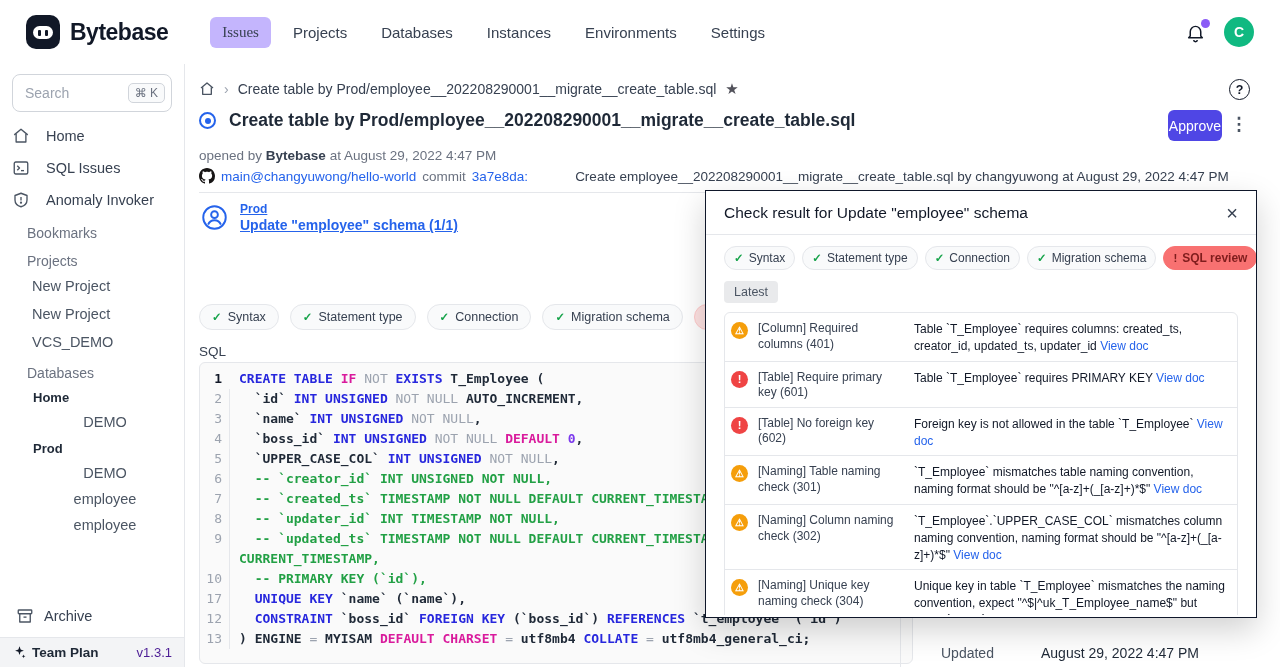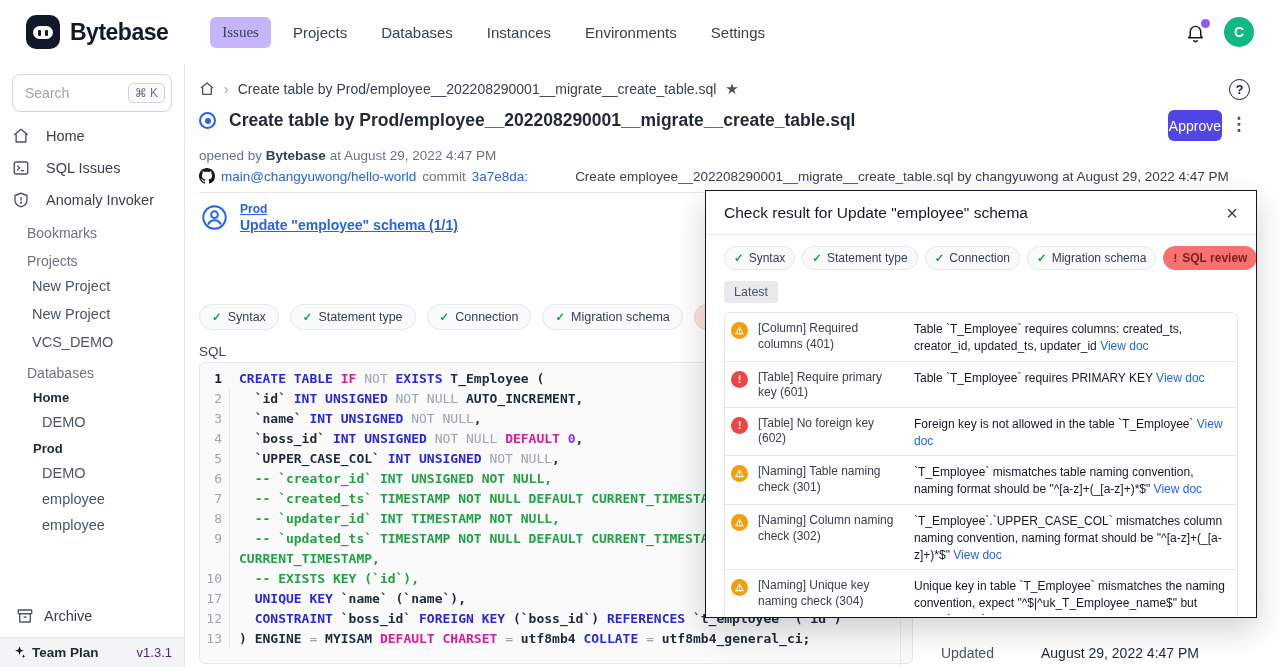--- a/index.html
+++ b/index.html
@@ -29,21 +29,21 @@
   
   .sidebar { position:absolute; top:64px; left:0; width:185px; bottom:0; border-right:1px solid #e5e7eb; background:#fff; }
   .search-box { margin:10px 12px 8px; height:38px; border:1px solid #d1d5db; border-radius:8px; display:flex; align-items:center; justify-content:space-between; padding:0 6px 0 10px; }
   .search-input { border:none; outline:none; width:86px; font-size:14px; color:#374151; background:transparent; font-family:"Liberation Sans",sans-serif; }
   .search-input::placeholder { color:#9ca3af; }
   .kbd { border:1px solid #d1d5db; background:#f9fafb; border-radius:5px; font-size:12px; color:#6b7280; padding:2px 6px; white-space:nowrap; }
   .snav-item { display:flex; align-items:center; gap:16px; padding:7px 12px; color:#374151; font-size:14.5px; cursor:pointer; }
   .side-section { padding:9px 16px 3px 27px; color:#6b7280; font-size:14px; }
   .proj-item { padding:6px 16px 6px 32px; color:#4b5563; font-size:14.5px; cursor:pointer; }
   .env-item { padding:6px 16px 4px 33px; color:#1f2937; font-size:13px; font-weight:700; }
-  .db-item { padding:5px 16px 5px 42px; color:#4b5563; font-size:14.5px; cursor:pointer; }
+  .db-item { padding:5px 16px 5px 42px; color:#4b5563; font-size:14.5px; cursor:pointer;text-align:center; }
   .archive-row { position:absolute; bottom:34px; left:0; right:0; display:flex; align-items:center; gap:10px; padding:8px 16px; color:#374151; font-size:14.5px; cursor:pointer; }
   .side-footer { position:absolute; bottom:0; left:0; right:0; height:30px; background:#f3f4f6; border-top:1px solid #e5e7eb; display:flex; align-items:center; padding:0 12px; }
   .plan-label { display:flex; align-items:center; gap:5px; font-size:13.5px; font-weight:700; color:#1f2937; }
   .version { margin-left:auto; color:#4c1d95; font-size:13px; }
 
   
   .main { position:absolute; left:185px; top:64px; right:0; bottom:0; background:#fff; }
   .breadcrumb { position:absolute; top:16px; left:14px; display:flex; align-items:center; gap:9px; font-size:14px; color:#374151; }
   .crumb-sep { color:#9ca3af; }
   .star { color:#52525b; font-size:15px; }
@@ -325,21 +325,21 @@
       <div class="code-line">
         <span class="ln">8</span>
         <span class="ct"><span class="sc">  -- `updater_id` INT TIMESTAMP NOT NULL,</span></span>
       </div>
       <div class="code-line">
         <span class="ln">9</span>
         <span class="ct"><span class="sc">  -- `updated_ts` TIMESTAMP NOT NULL DEFAULT CURRENT_TIMESTAMP ON UPDATE CURRENT_TIMESTAMP,</span></span>
       </div>
       <div class="code-line">
         <span class="ln">10</span>
-        <span class="ct"><span class="sc">  -- EXISTS KEY (`id`),</span></span>
+        <span class="ct"><span class="sc">  -- PRIMARY KEY (`id`),</span></span>
       </div>
       <div class="code-line">
         <span class="ln">17</span>
         <span class="ct"><span class="st">  </span><span class="sk">UNIQUE KEY </span><span class="st">`name` (`name`),</span></span>
       </div>
       <div class="code-line">
         <span class="ln">12</span>
         <span class="ct"><span class="st">  </span><span class="sk">CONSTRAINT </span><span class="st">`boss_id` </span><span class="sk">FOREIGN KEY </span><span class="st">(`boss_id`) </span><span class="sk">REFERENCES </span><span class="st">`t_employee` (`id`)</span></span>
       </div>
       <div class="code-line">

